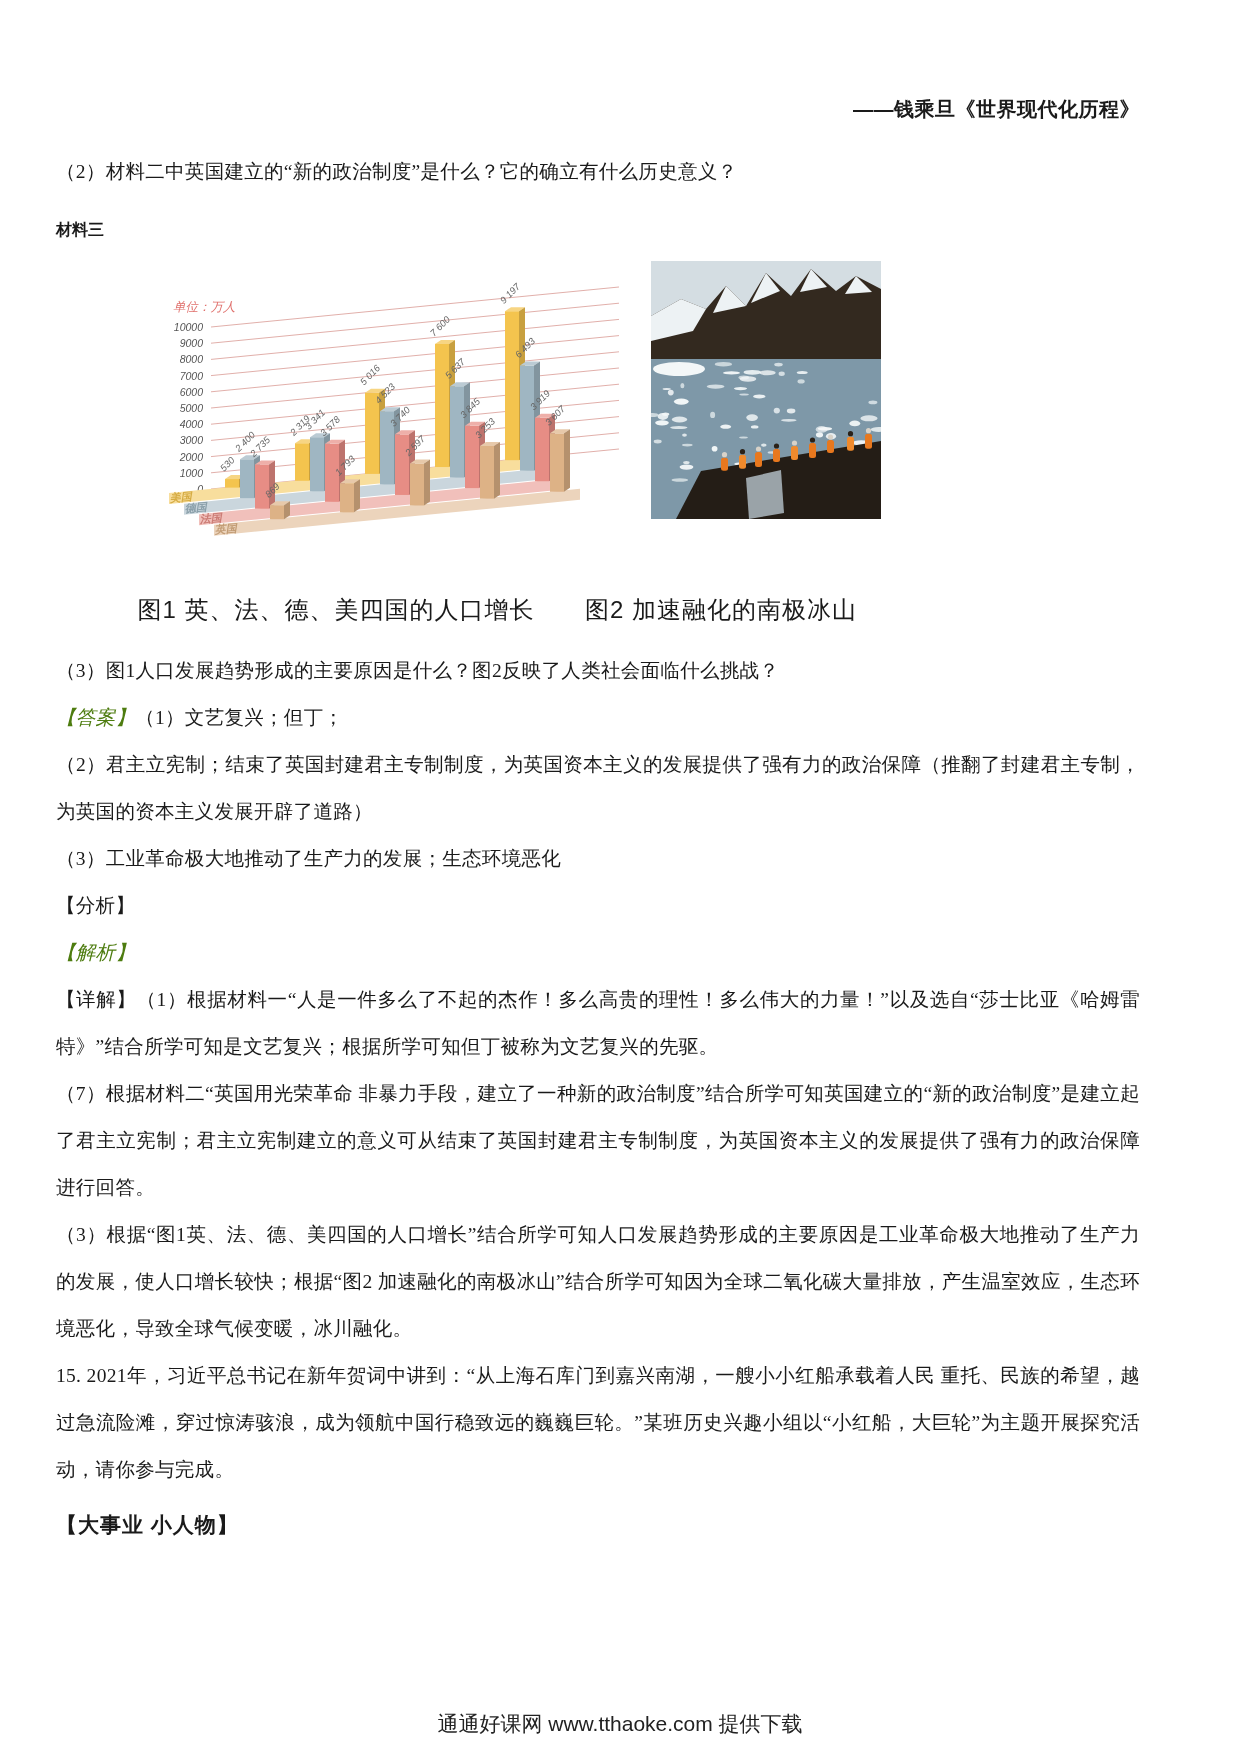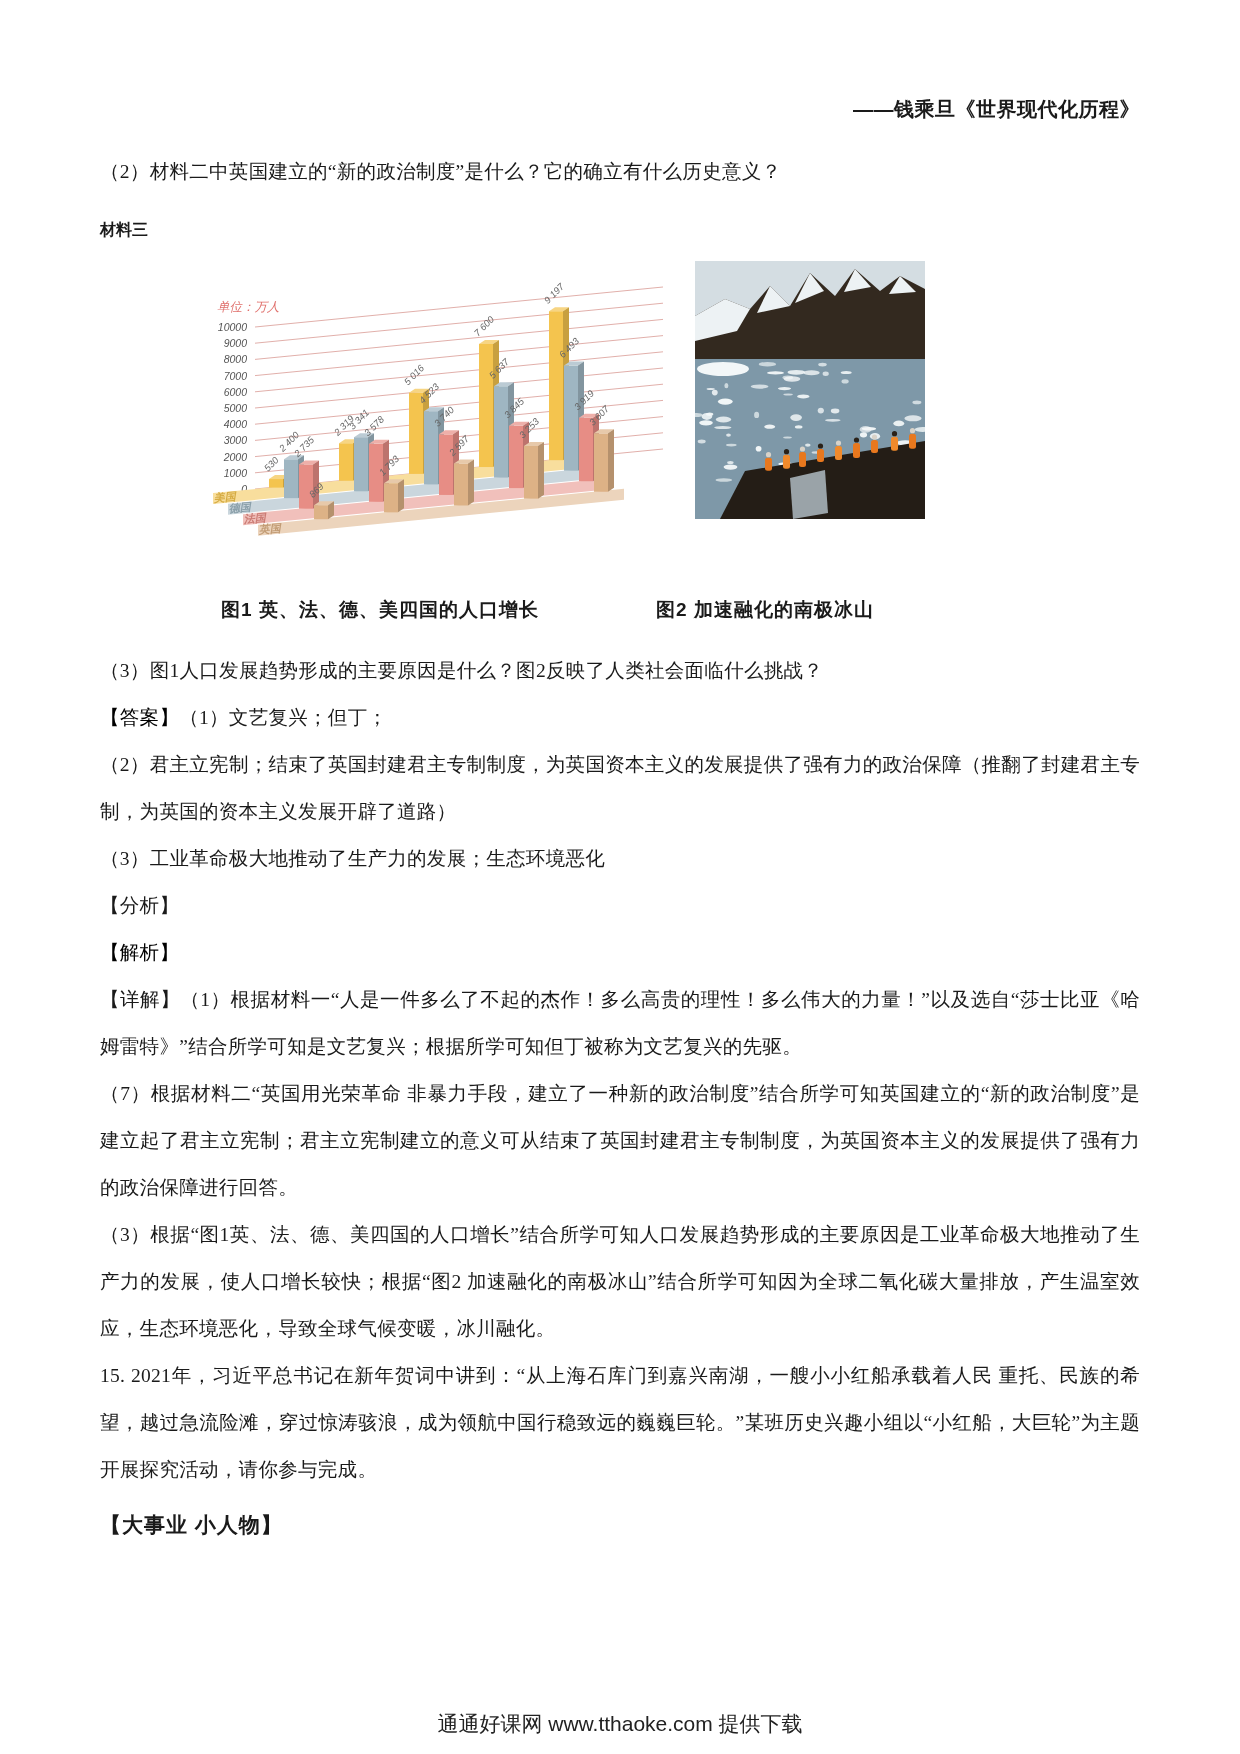--- a/index.html
+++ b/index.html
@@ -5,21 +5,21 @@
   html,body{margin:0;padding:0;background:#888;}
   .page{
     position:relative;
     width:1240px;height:1754px;
     margin:0 auto;
     background:#ffffff;
     font-family:"Liberation Serif", serif;
     color:#1a1a1a;
     overflow:hidden;
     box-sizing:border-box;
-    padding:96px 100px 0 100px;
+    padding:96px 100px 0 56px;
   }
   p{margin:0;}
   .src{
     text-align:right;
     font-size:20px;
     font-weight:700;
     letter-spacing:.5px;
     line-height:26px;
     font-family:"Liberation Sans", sans-serif;
   }
@@ -43,27 +43,27 @@
     height:302px;
   }
   .chart-box{width:470px;height:302px;margin-left:95px;font-style:italic;}
   .photo-box{width:230px;height:258px;margin-left:30px;margin-top:2px;}
   .captions{
     margin-top:34px;
     display:flex;
     font-family:"Liberation Sans", sans-serif;
   }
   .cap{
-    font-size:19px;font-weight:700;line-height:30px;
+    font-size:24px;font-weight:400;line-height:30px;
     text-align:center;letter-spacing:1px;
   }
   .cap1{width:470px;margin-left:45px;}
   .cap2{width:300px;}
   .q3{margin-top:22px;}
-  .blue{color:#000000;}
+  .blue{color:#4d7c0f;font-style:italic;}
   .sect{
     margin-top:12px;
     font-size:21px;font-weight:700;
     font-family:Liberation Sans, sans-serif;
     line-height:40px;letter-spacing:1px;
   }
   .footer{
     position:absolute;
     left:0;right:0;bottom:16px;
     text-align:center;

